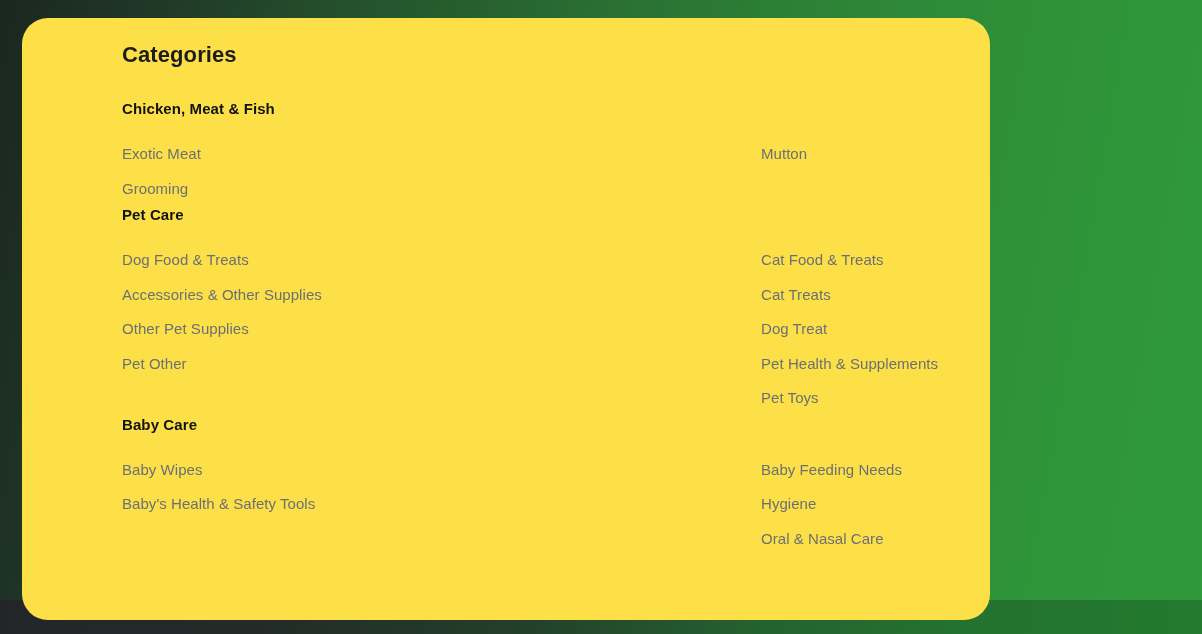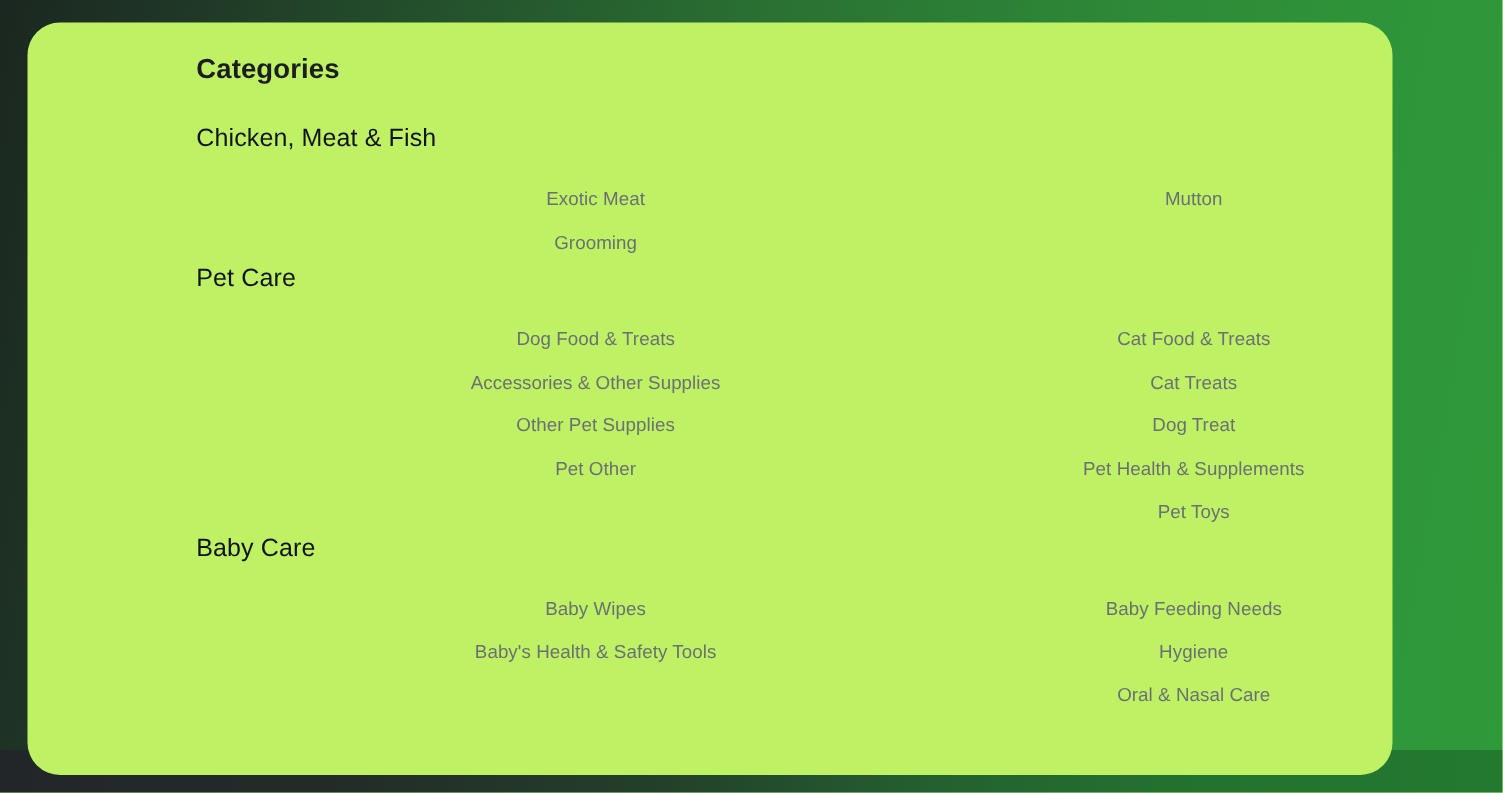--- a/index.html
+++ b/index.html
@@ -39,59 +39,57 @@
         #24712f 78%,
         #23762f 92%,
         #237a2f 100%);
     z-index: 0;
   }
 
   .card {
     position: absolute;
     left: 22px;
     top: 18px;
-    width: 1092px;
+    width: 968px;
     height: 602px;
-    background: #bef264;
+    background: #fde047;
     border-radius: 26px;
     z-index: 1;
     overflow: hidden;
-    padding-left: 35px;
   }
 
   .card-inner {
     padding: 24px 0 0 0;
   }
 
   .page-title {
     font-size: 22px;
     font-weight: bold;
     color: #1d1d1f;
     letter-spacing: 0.1px;
     padding-left: 100px;
     margin-bottom: 32px;
   }
 
   .group { padding-left: 100px; }
 
   .group-title {
-    font-size: 20px;
-    font-weight: normal;
+    font-size: 15px;
+    font-weight: bold;
     color: #111315;
     letter-spacing: 0.1px;
     margin-bottom: 20px;
   }
 
   .group-title.spaced { }
 
   .grid {
     display: grid;
     grid-template-columns: 639px 1fr;
     row-gap: 0;
-    text-align: center;
   }
 
   .col { display: flex; flex-direction: column; }
 
   .cat-link {
     font-size: 15px;
     color: #6b7074;
     line-height: 34.5px;
     height: 34.5px;
     letter-spacing: 0.05px;

